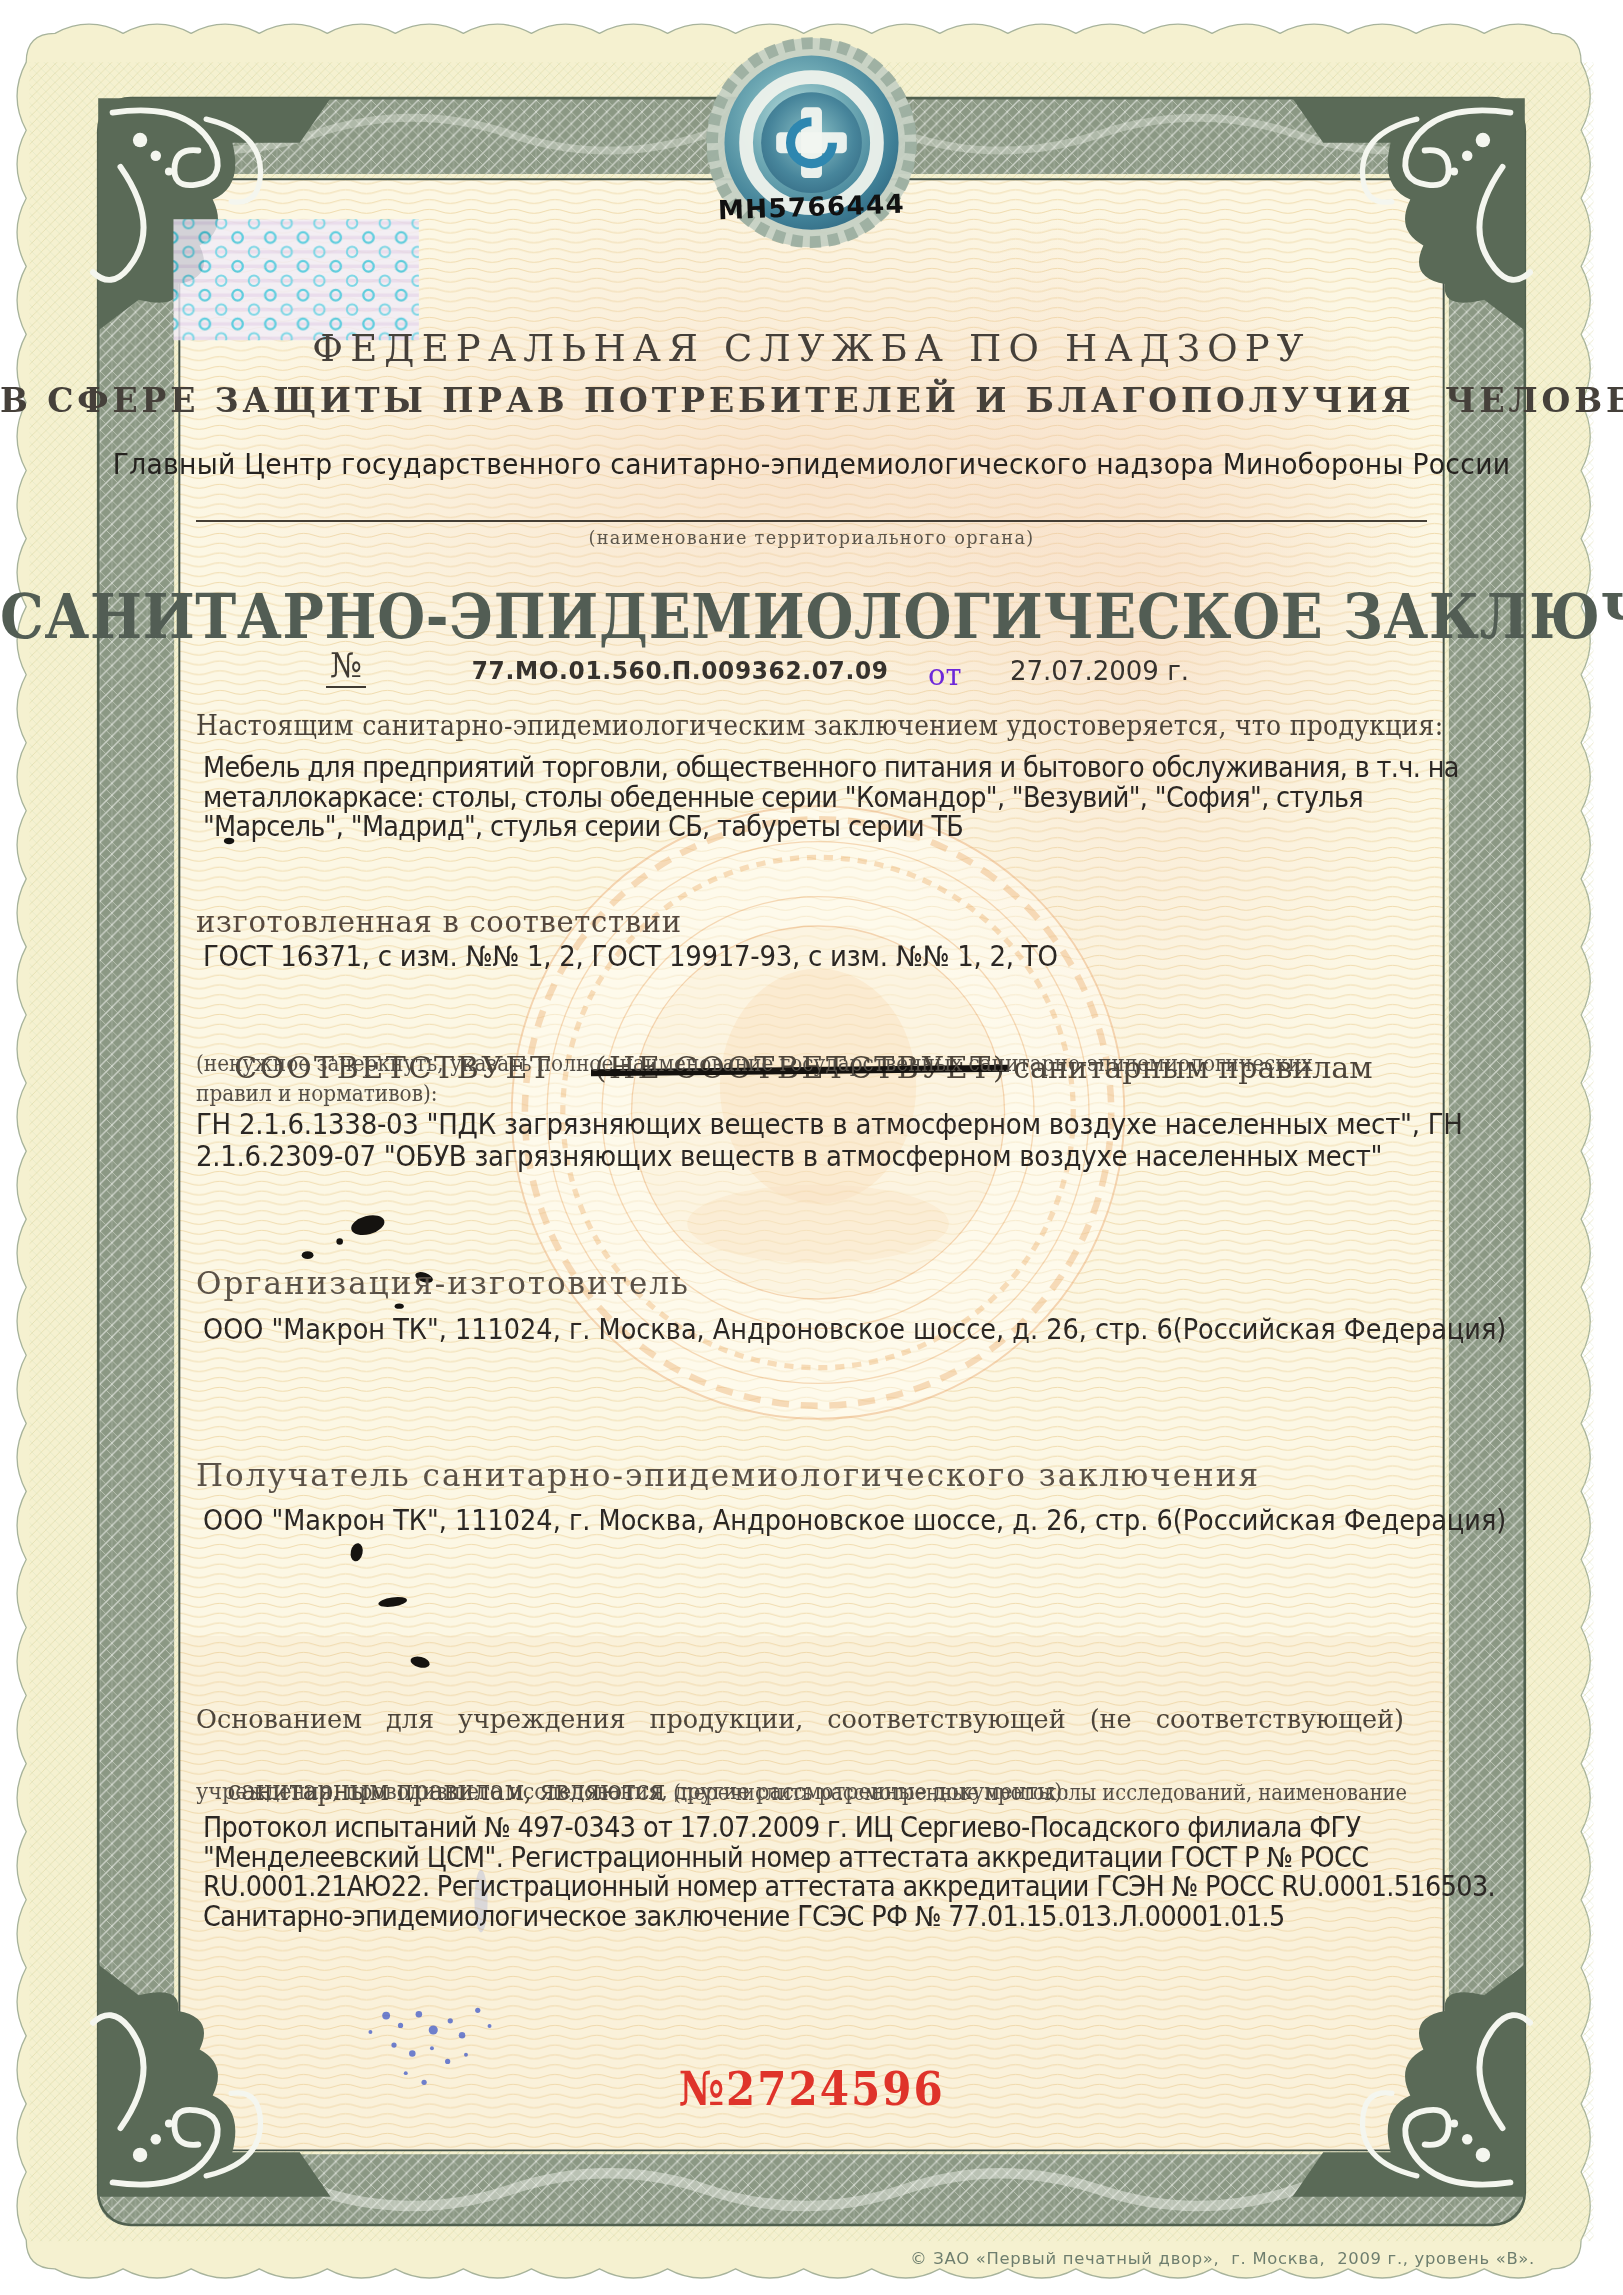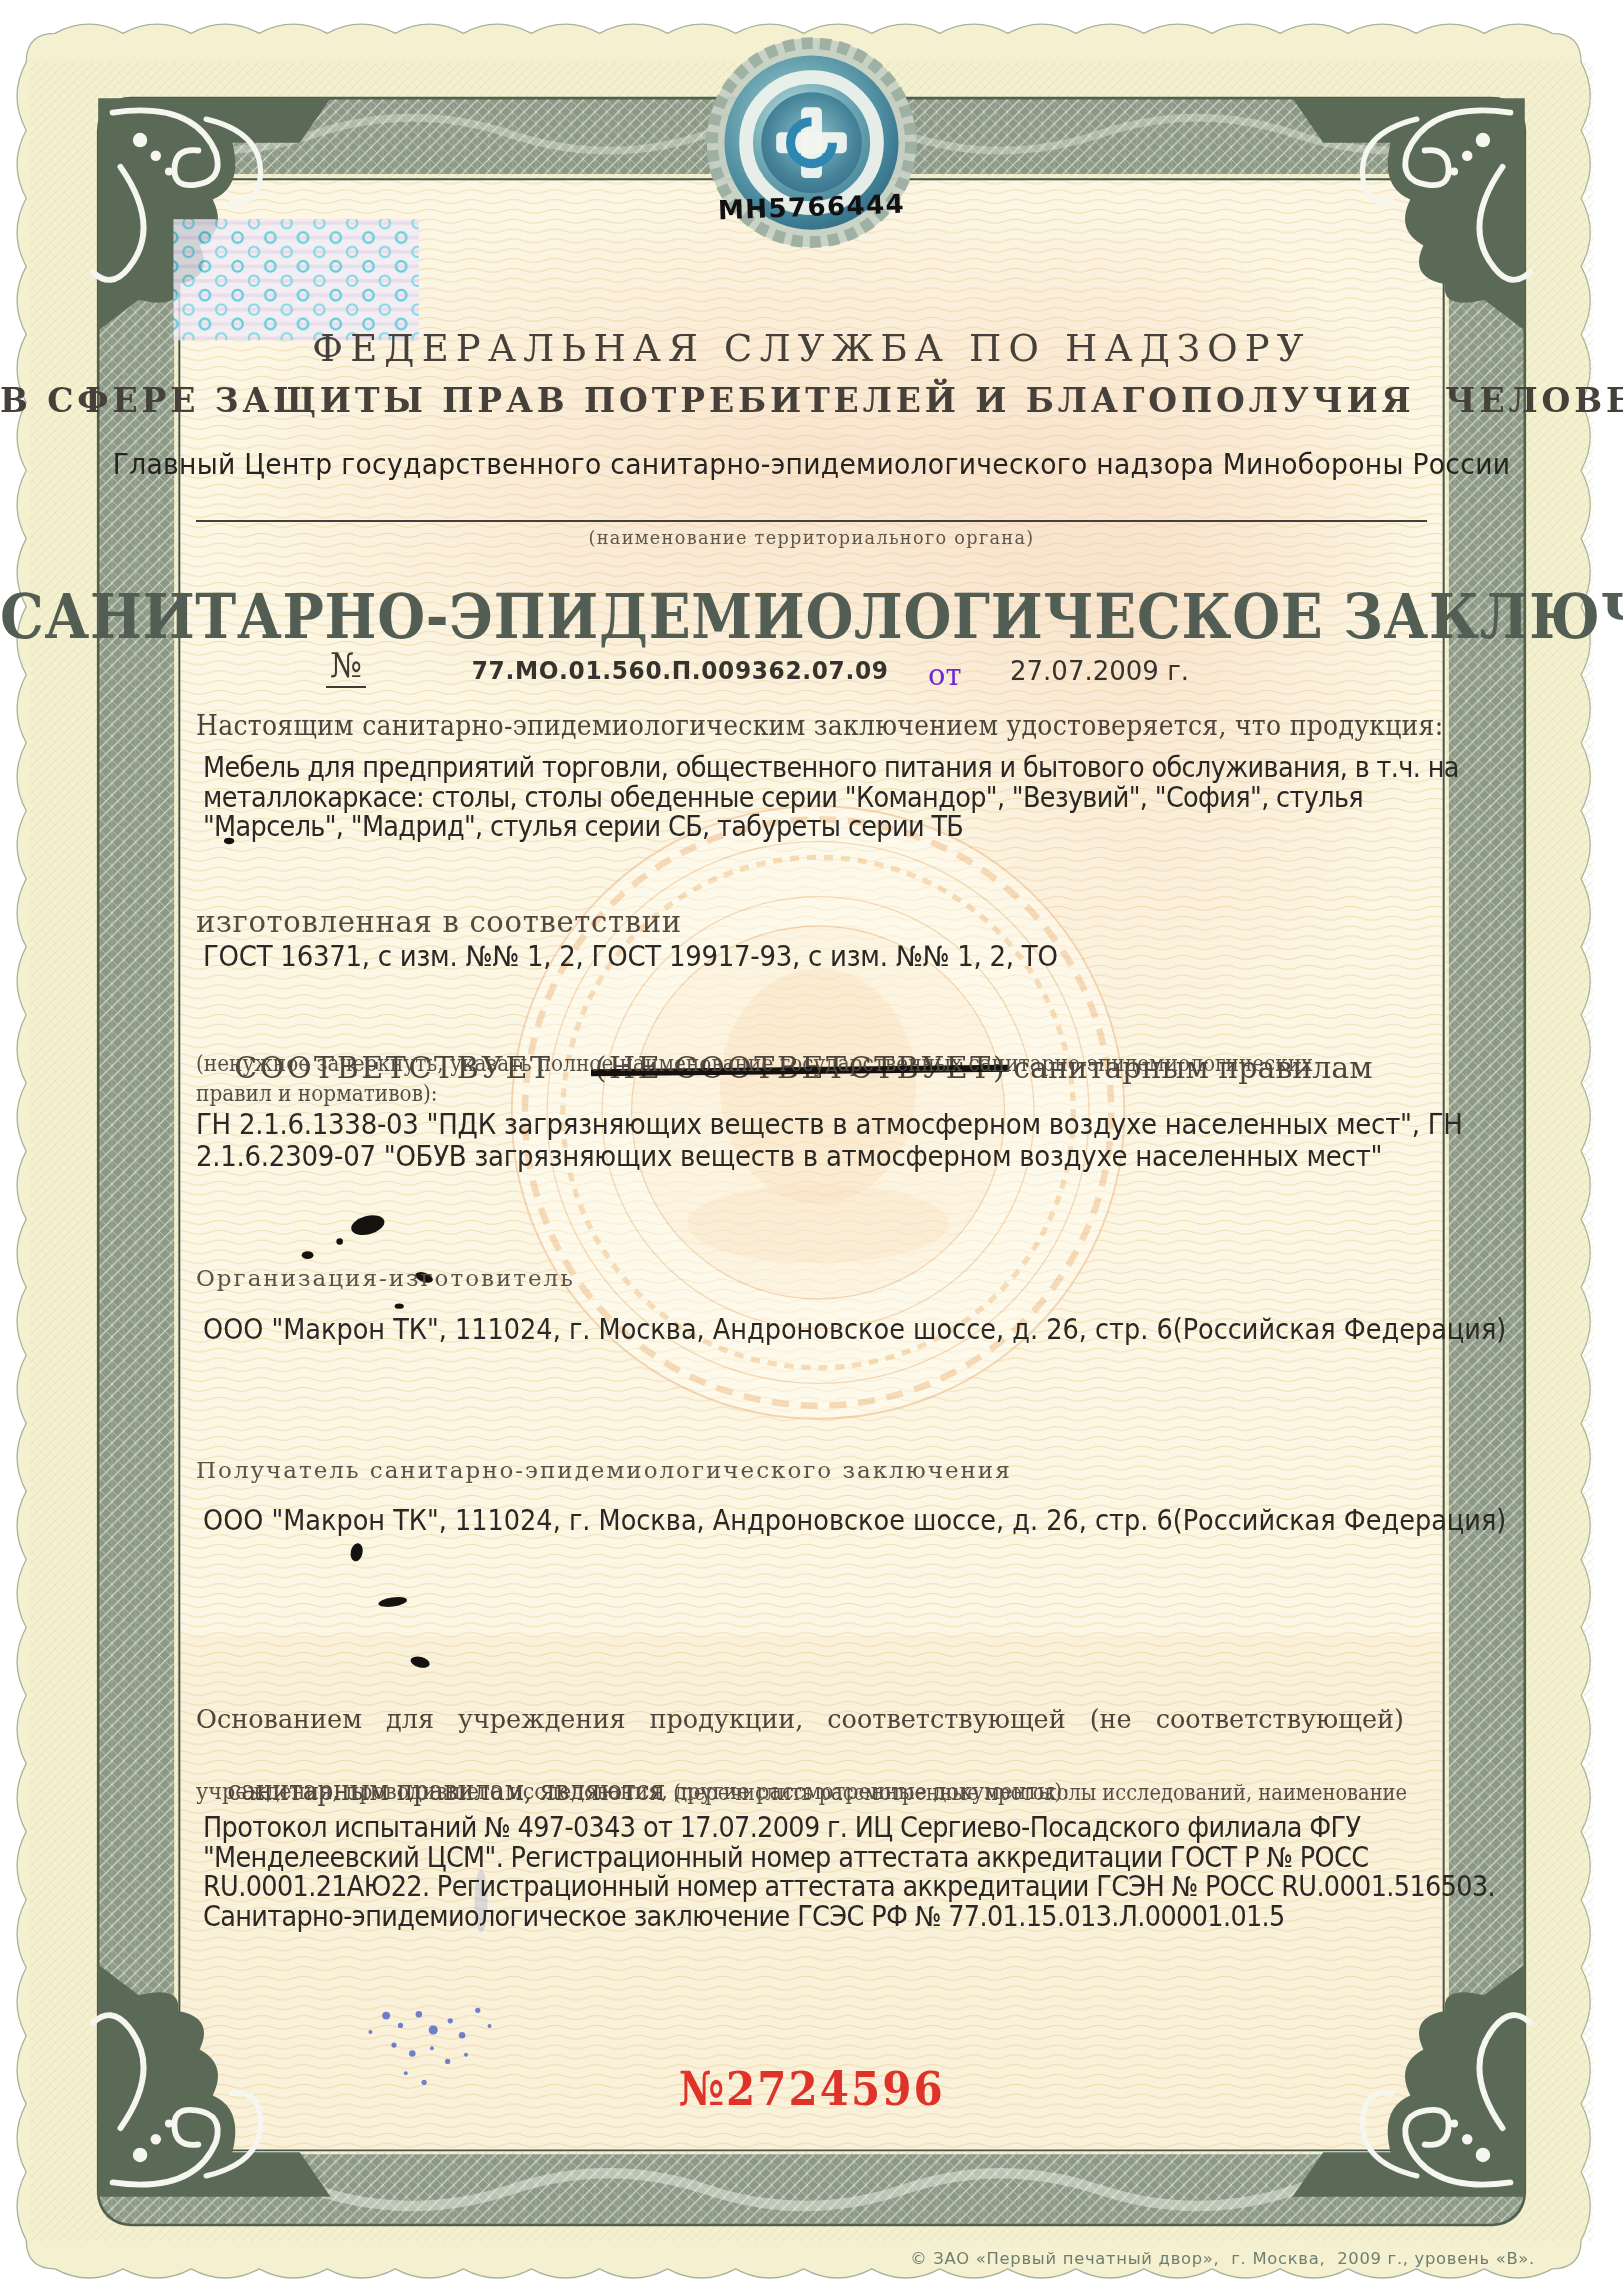--- a/index.html
+++ b/index.html
@@ -30,21 +30,21 @@
   .made-label{top:905px;left:196px;font-size:29px;color:#55483e;letter-spacing:0.7px}
   .gost{top:940px;left:203px;font-size:28px;color:#2b2724;letter-spacing:-0.3px}
   .conform-row{top:1015px;left:196px;font-size:30px;color:#4c443a}
   .conform-row .caps{letter-spacing:2.6px}
   .strike{position:relative;margin-left:42px;letter-spacing:1.3px}
   .strike::after{content:"";position:absolute;left:-3.9px;right:-1.3px;top:17px;height:6.5px;
                  background:#14110e;transform:rotate(-.6deg)}
   .rules-suffix{margin-left:6px}
   .conform-note{top:1049px;left:196px;font-size:21.6px;line-height:30px;color:#544e46}
   .gn{top:1109px;left:196px;font-size:28px;line-height:32px;color:#2b2724;letter-spacing:-0.3px}
-  .label-spaced{font-size:23px;color:#5a5147;letter-spacing:2px}
+  .label-spaced{font-size:31px;color:#5a5147;letter-spacing:2px}
   .manuf-label{top:1265px;left:196px}
   .manuf-val{top:1313px;left:203px;font-size:27.5px;color:#2b2724}
   .recip-label{top:1457px;left:196px}
   .recip-val{top:1504px;left:203px;font-size:27.5px;color:#2b2724}
   .basis-l1{top:1704px;left:196px;width:1208px;font-size:25.5px;color:#4c443a;white-space:nowrap;
             text-align:justify;text-align-last:justify}
   .basis-l2{top:1742px;left:196px;font-size:27.5px;color:#4c443a;transform:scaleX(.9);transform-origin:0 50%}
   .basis-l2 .small-note{font-size:21.6px;color:#544e46}
   .basis-l3{top:1779px;left:196px;font-size:21.6px;color:#544e46;transform:scaleX(.96);transform-origin:0 50%}
   .protocol{top:1813px;left:203px;font-size:27.5px;line-height:29.5px;color:#2b2724;letter-spacing:-0.7px}

